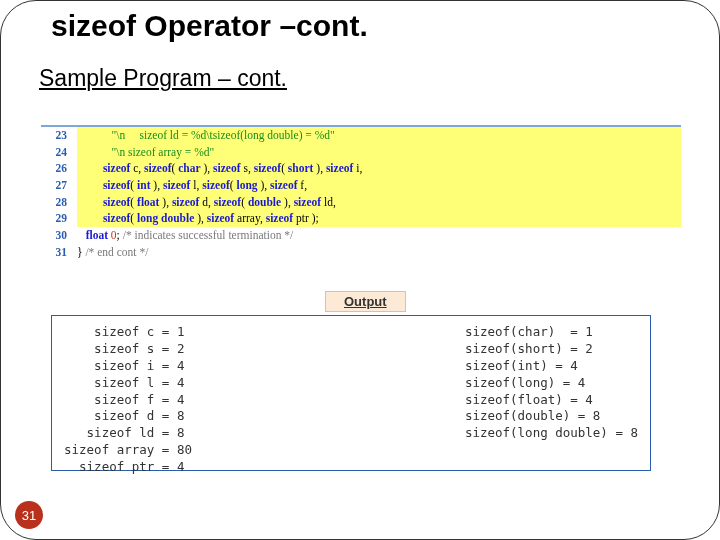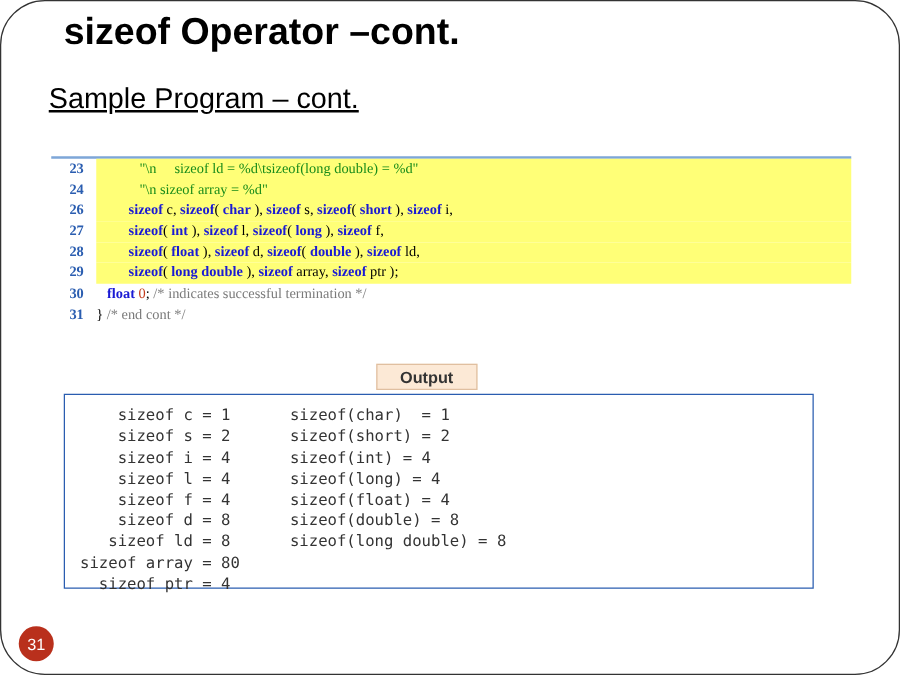--- a/index.html
+++ b/index.html
@@ -27,30 +27,30 @@
     width: 36px; text-align: right; padding-right: 10px;
     color: #2a5db0; font-weight: 700;
   }
   .code-cell { flex: 1; white-space: pre; }
   .hl { background: #ffff77; }
   .str { color: #1a8c1a; }
   .kw  { color: #1a1ad4; font-weight: 700; }
   .num { color: #c23a1a; }
   .cmt { color: #7a7a7a; margin-top: 44px; }
   .output-label {
-    position: absolute; left: 300px; top: 290px;
+    position: absolute; left: 324px; top: 290px;
     background: #fce9d6; border: 1px solid #e0bfa0;
-    padding: 2px 18px; font-size: 13px; font-weight: 700; color: #333;
+    padding: 2px 18px; font-size: 13px; font-weight: 700; color: #333; text-decoration: underline;
   }
   .output-box {
     position: absolute; left: 50px; top: 314px; width: 600px; height: 156px;
     border: 1px solid #2a5db0; padding: 8px 12px;
     font-family: "DejaVu Sans Mono","Lucida Console",monospace;
     font-size: 12.5px; line-height: 1.35; color: #333;
-    display: flex; gap: 40px;
+    display: flex; gap: 40px; justify-content: space-between;
   }
   .outcol { white-space: pre; }
   .pagenum {
     position: absolute; left: 14px; bottom: 10px;
     width: 28px; height: 28px; border-radius: 50%;
     background: #b9301c; color: #fff;
     display: flex; align-items: center; justify-content: center;
     font-size: 13px;
   }
 </style>

